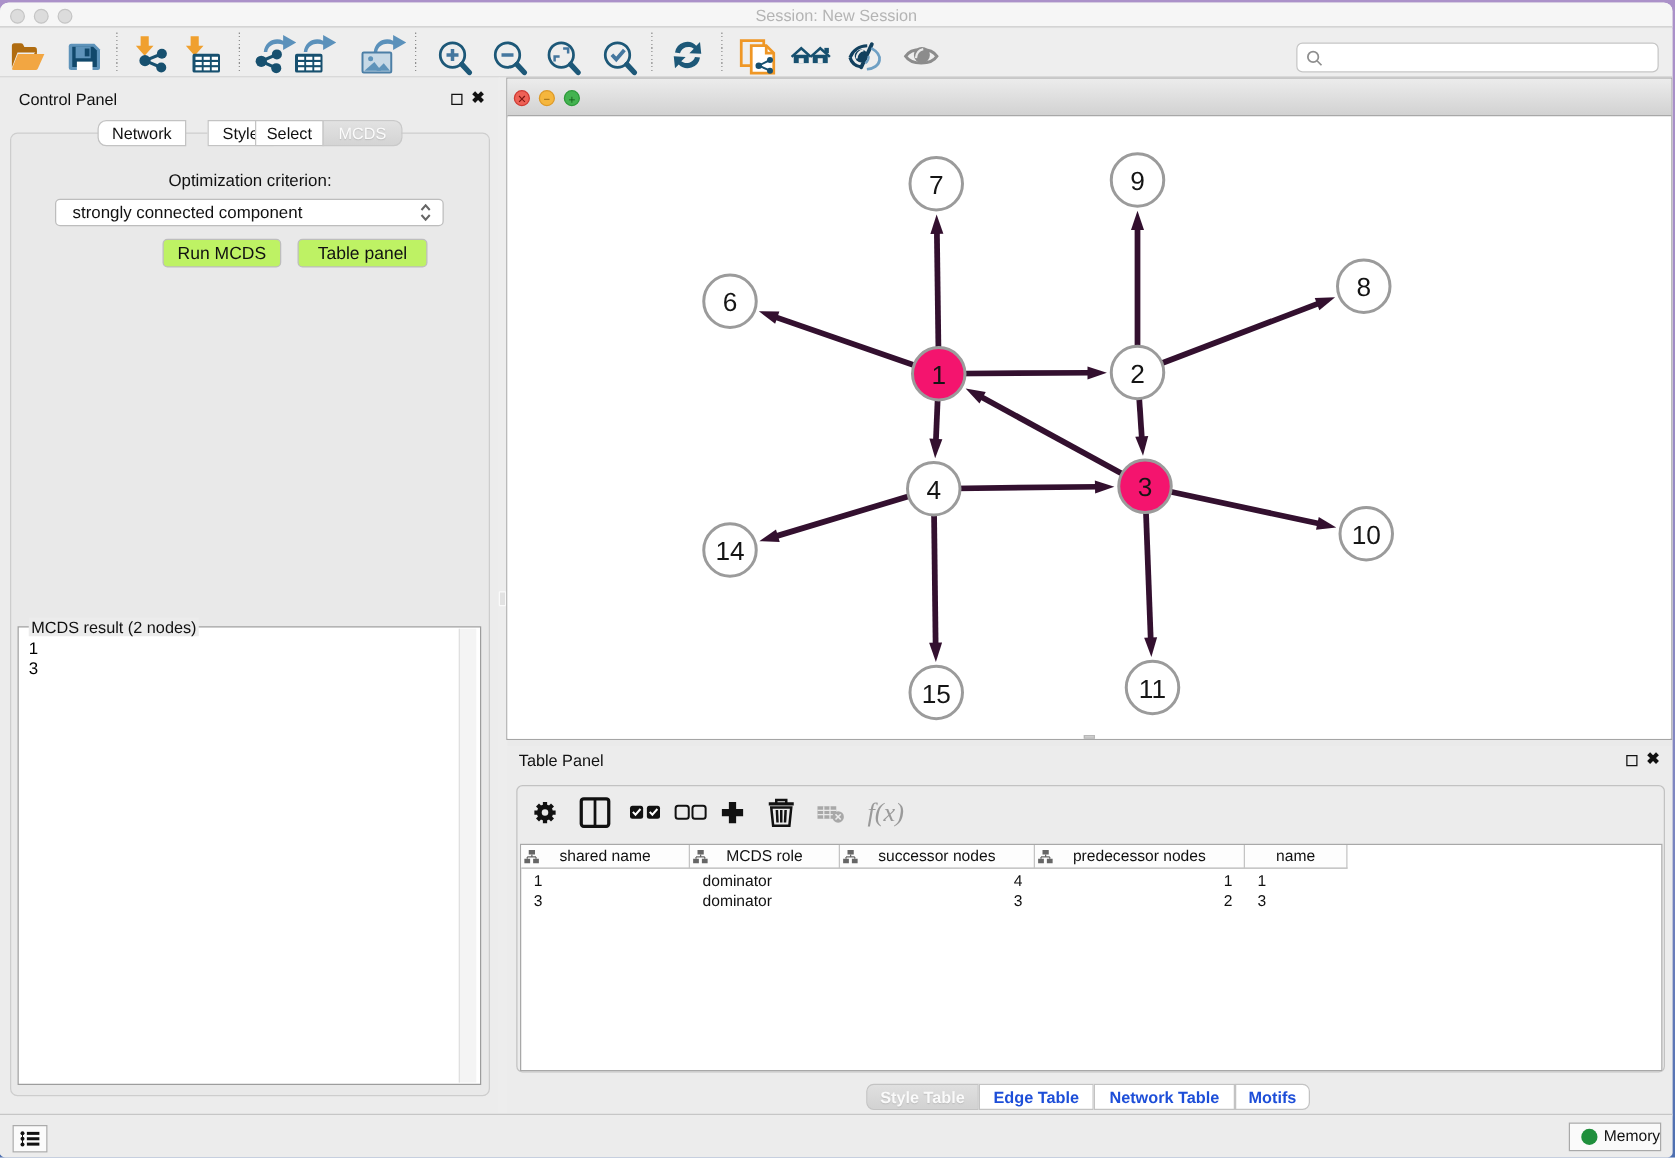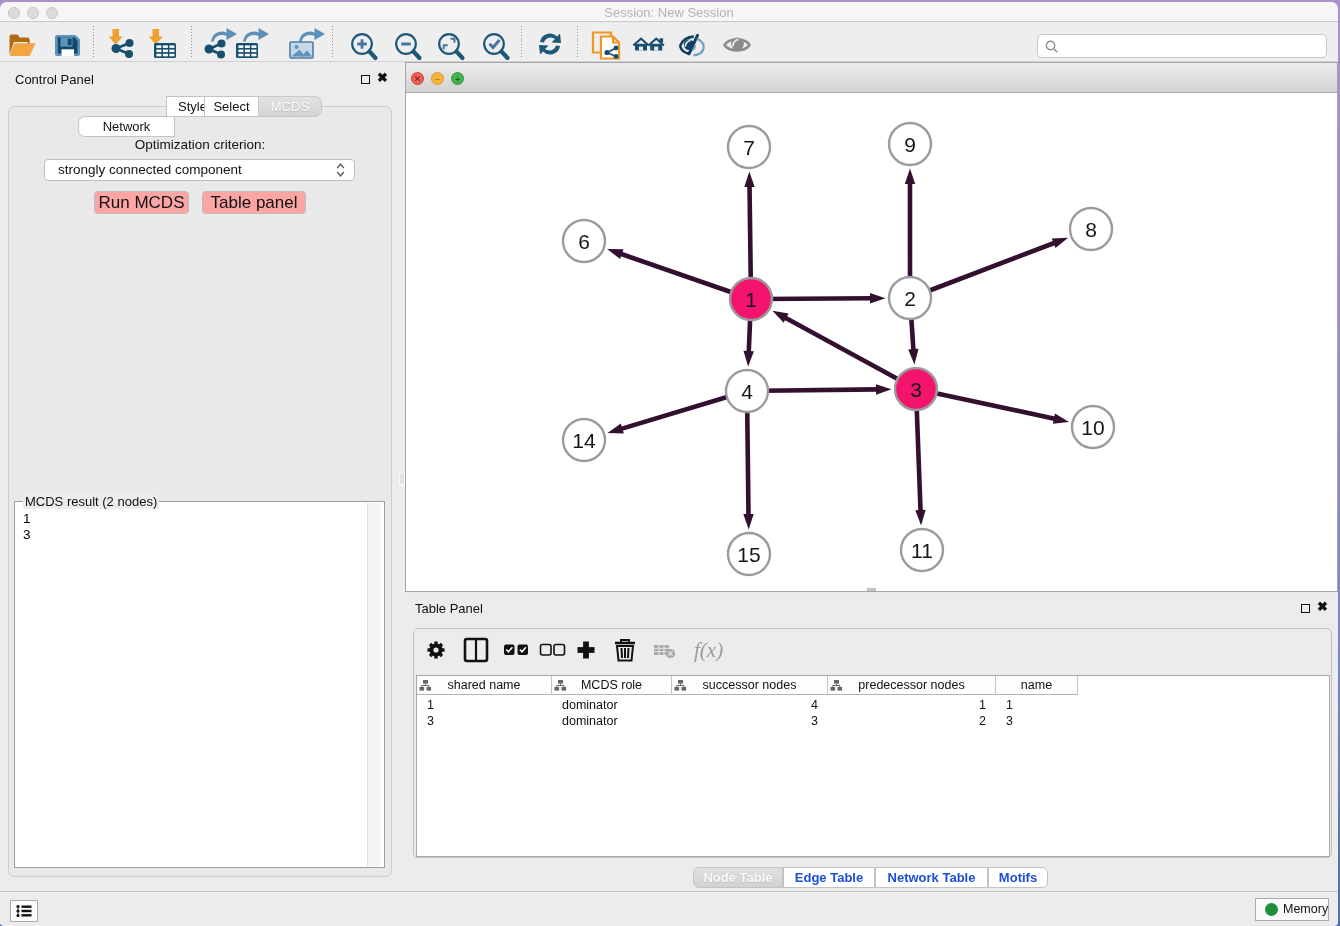--- a/index.html
+++ b/index.html
@@ -16,21 +16,21 @@
 .cp { position:absolute; left:0; top:60px; width:400px; height:831px; background:#ececec; }
 .panelhead { font-size:13px; color:#111; }
 .floatbox { position:absolute; width:9px; height:9px; border:1.5px solid #111; }
 .closex { position:absolute; font-size:13px; font-weight:bold; color:#111; }
 .tabcontent { position:absolute; left:8px; top:44px; width:384px; height:771px; background:#e9e9e9; border:1px solid #cdcdcd; border-radius:6px; }
 .tabstrip { position:absolute; left:78px; top:34px; height:21px; }
 .tab { position:absolute; top:0; height:21px; background:#fff; border:1px solid #c3c3c3; font-size:13px; color:#111; text-align:center; line-height:20px; }
 .tabsel { background:linear-gradient(180deg,#e2e2e2,#d4d4d4); color:#fbfbfb; border:1px solid #c9c9c9; text-shadow:0 1px 1px #bbb; }
 .optlabel { position:absolute; left:0; top:75px; width:400px; text-align:center; font-size:13.5px; color:#111; }
 .combo { position:absolute; left:44px; top:97px; width:311px; height:22px; background:#fff; border:1px solid #bdbdbd; border-radius:4px; font-size:13.5px; color:#111; line-height:20px; padding-left:13px; }
-.btn { position:absolute; top:129px; height:23px; background:#fca5a5; border:1px solid #bdbdbd; border-radius:4px; font-size:17px; color:#111; text-align:center; line-height:21px; }
+.btn { position:absolute; top:129px; height:23px; background:#bef264; border:1px solid #bdbdbd; border-radius:4px; font-size:14px; color:#111; text-align:center; line-height:21px;margin-left:36px; }
 .groupbox { position:absolute; left:14px; top:439px; width:371px; height:367px; background:#fff; border:1px solid #9d9d9d; }
 .grouplabel { position:absolute; left:23px; top:432px; background:#ececec; font-size:13px; color:#111; padding:0 2px; }
 
 .vdivider { position:absolute; left:399px; top:60px; width:7px; height:831px; background:#ededed; }
 .hdivider { position:absolute; left:406px; top:590px; width:932px; height:5px; background:#eaeaea; }
 
 .netwin { position:absolute; left:405px; top:60px; width:933px; height:530px; border:1px solid #a5a5a5; background:#fff; }
 .nettitle { position:absolute; left:0; top:0; width:100%; height:30px; background:linear-gradient(180deg,#ececec,#d2d2d2); border-bottom:1px solid #a8a8a8; }
 .nt-text { position:absolute; top:7px; width:100%; text-align:center; font-size:13px; font-weight:bold; color:#1c1c1c; }
 .mac { position:absolute; top:8.5px; width:13px; height:13px; border-radius:50%; font-size:9px; line-height:13px; text-align:center; }
@@ -230,21 +230,21 @@
       </g>
     </svg>
   </div>
 
   <div class="cp">
     <div class="panelhead" style="position:absolute;left:15px;top:10px;text-align:right;">Control Panel</div>
     <div class="floatbox" style="left:361px;top:13px;"></div>
     <div class="closex" style="left:377px;top:8px;">✖</div>
     <div class="tabcontent"></div>
     <div class="tabstrip">
-      <div class="tab" style="left:0;width:97px;border-radius:7px 0 0 7px;margin-top:20px;">Network</div>
+      <div class="tab" style="left:0;width:71px;border-radius:7px 0 0 7px;">Network</div>
       <div class="tab" style="left:88px;width:53px;">Style</div>
       <div class="tab" style="left:126px;width:55px;">Select</div>
       <div class="tab tabsel" style="left:180px;width:64px;border-radius:0 7px 7px 0;">MCDS</div>
     </div>
     <div class="optlabel">Optimization criterion:</div>
     <div class="combo">strongly connected component
       <svg width="9" height="14" style="position:absolute;right:9px;top:3px" viewBox="0 0 9 14">
           <path d="M1.2 5 L4.5 1.2 L7.8 5" fill="none" stroke="#666" stroke-width="1.6"></path>
           <path d="M1.2 9 L4.5 12.8 L7.8 9" fill="none" stroke="#666" stroke-width="1.6"></path>
         </svg>
@@ -435,21 +435,21 @@
         <div class="td" style="left:411px;top:21px;width:158px;text-align:right;">1</div>
         <div class="td" style="left:589px;top:21px;">1</div>
         <div class="td" style="left:10px;top:37px;">3</div>
         <div class="td" style="left:145px;top:37px;">dominator</div>
         <div class="td" style="left:255px;top:37px;width:146px;text-align:right;">3</div>
         <div class="td" style="left:411px;top:37px;width:158px;text-align:right;">2</div>
         <div class="td" style="left:589px;top:37px;">3</div>
       </div>
     </div>
     <div class="bottomtabs">
-      <div class="btab" style="left:287px;width:90px;background:linear-gradient(180deg,#e0e0e0,#d2d2d2);color:#fafafa;border-radius:6px 0 0 6px;text-shadow:0 1px 1px #bbb;">Node Table</div>
+      <div class="btab" style="left:287px;width:90px;background:linear-gradient(180deg,#e0e0e0,#d2d2d2);color:#fafafa;border-radius:6px 0 0 6px;text-shadow:0 1px 1px #bbb;">Style Table</div>
       <div class="btab" style="left:377px;width:92px;">Edge Table</div>
       <div class="btab" style="left:469px;width:113px;">Network Table</div>
       <div class="btab" style="left:582px;width:60px;border-radius:0 6px 6px 0;">Motifs</div>
     </div>
   </div>
 
   <div class="statusbar">
     <div class="listbtn">
       <svg width="16" height="14" style="position:absolute;left:5px;top:3px" viewBox="0 0 16 14">
         <circle cx="2" cy="2.5" r="1.6" fill="#111"></circle>

